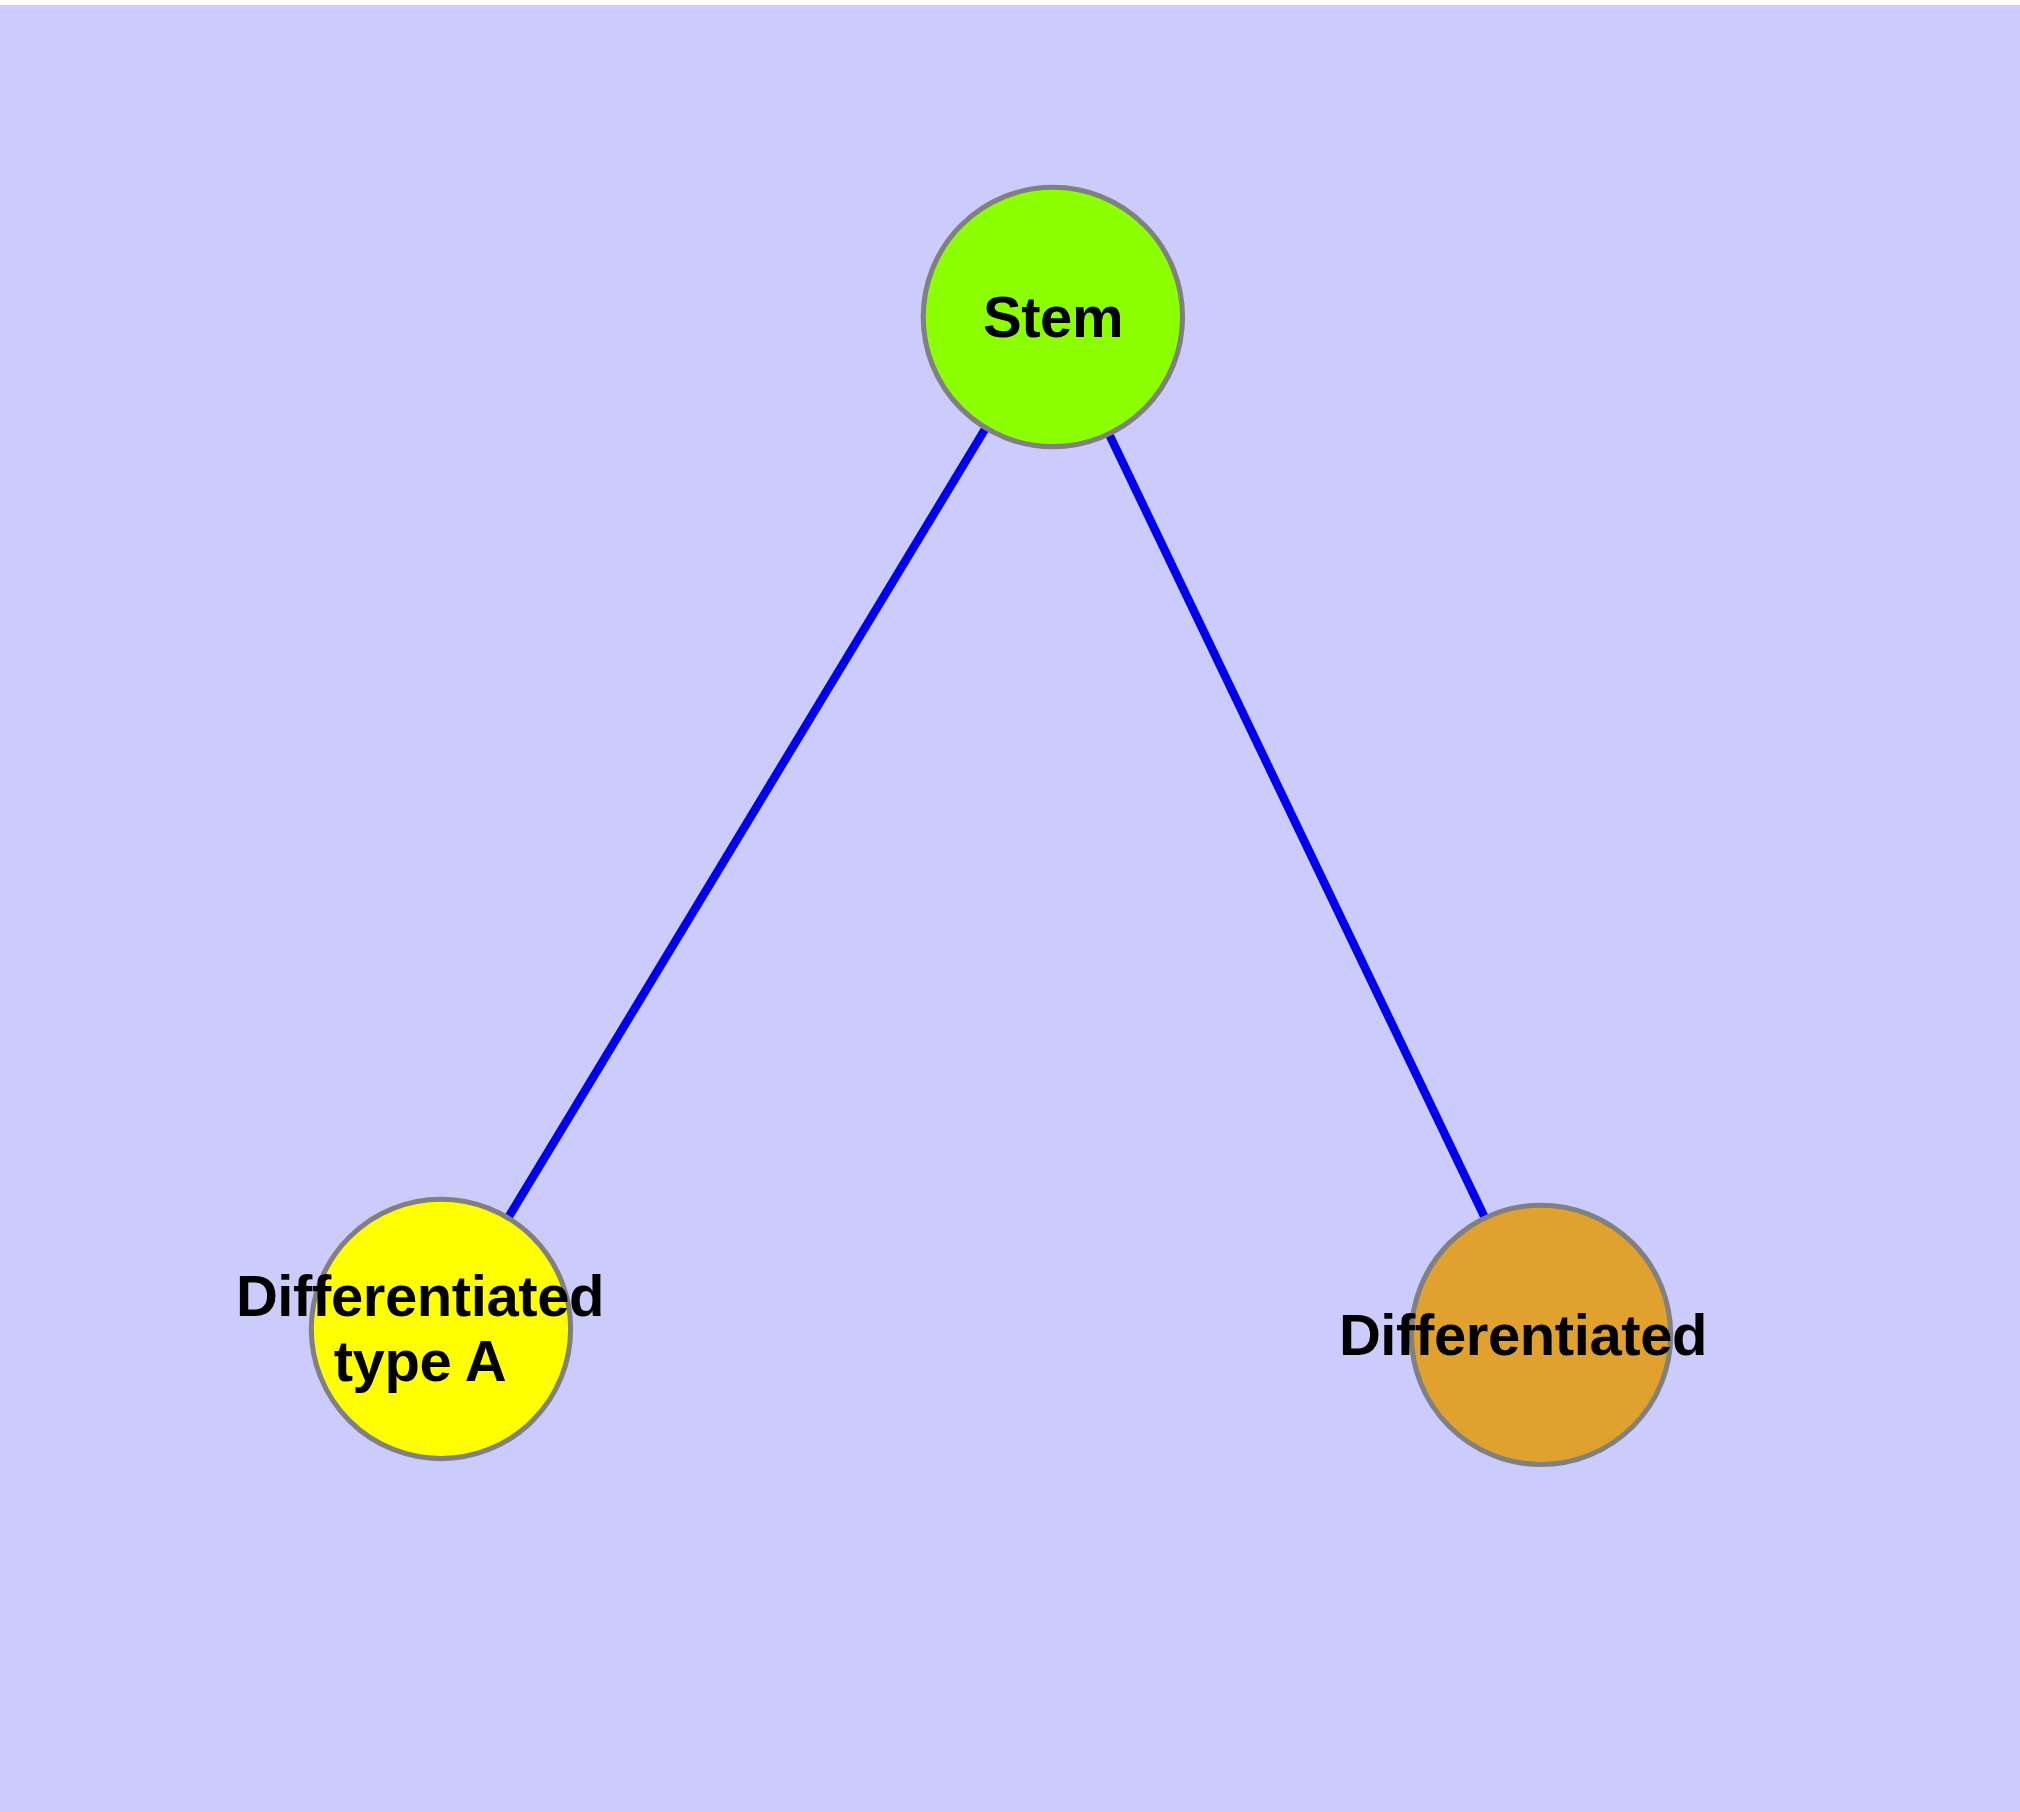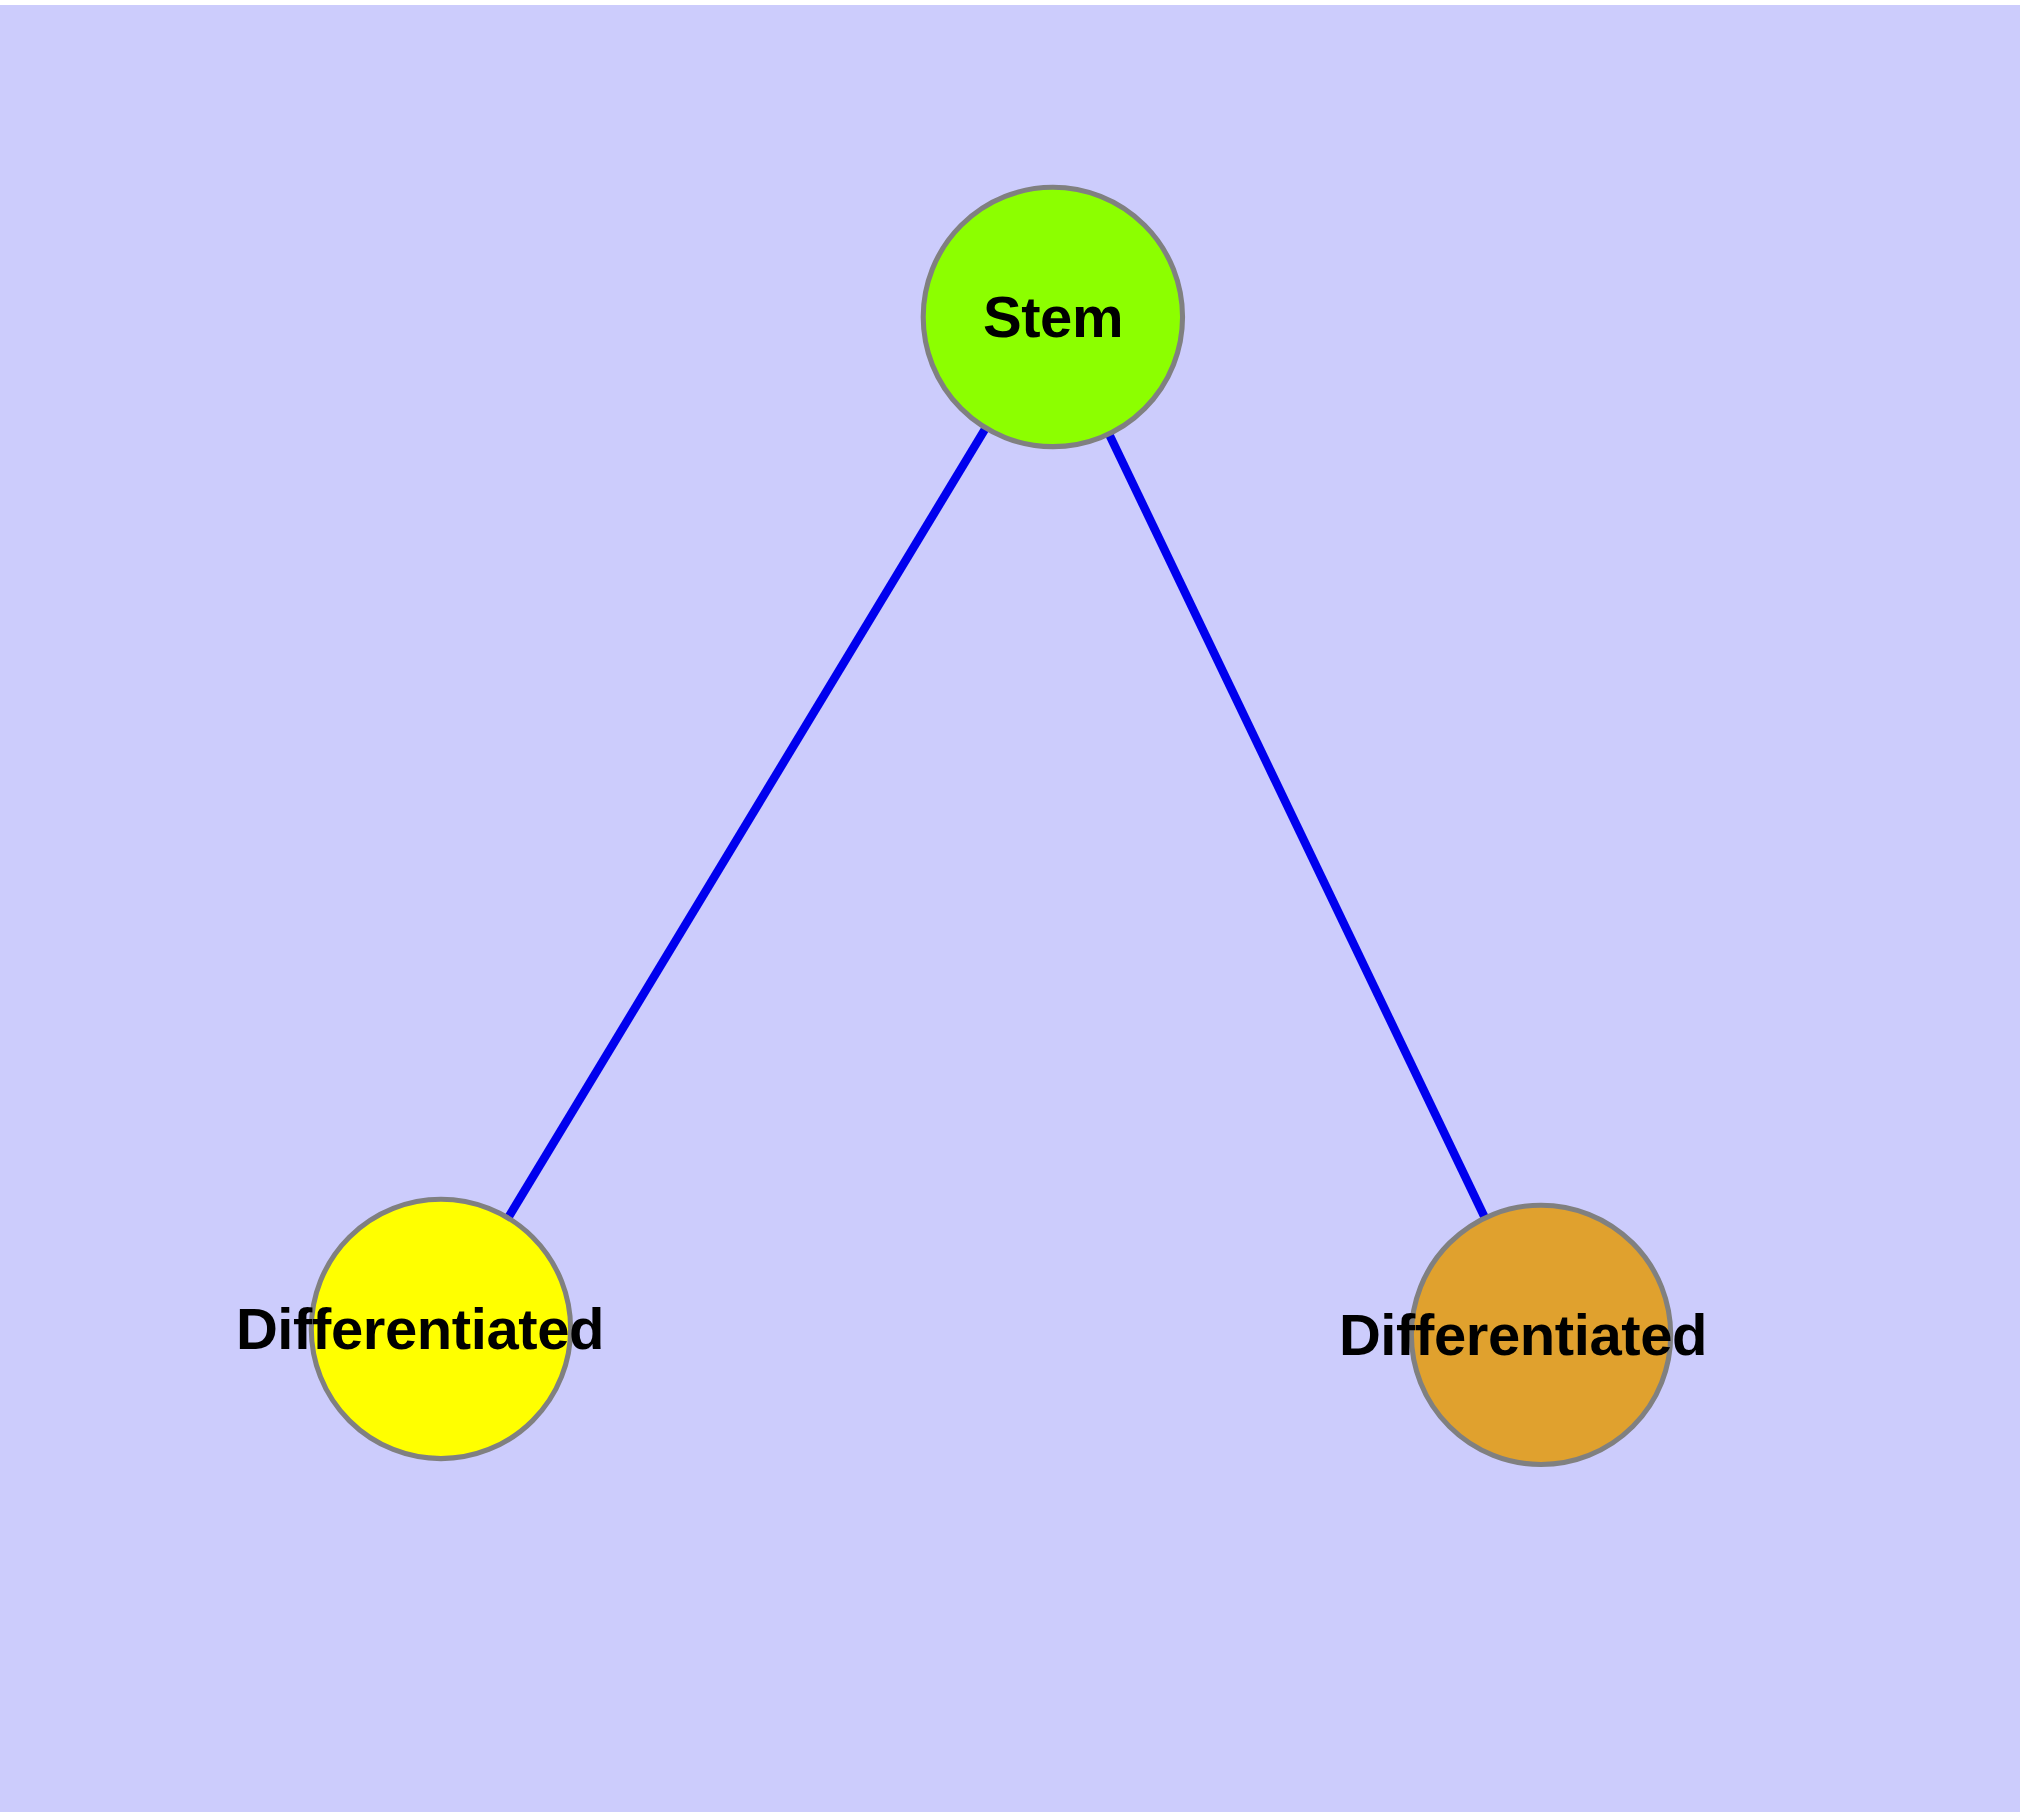--- a/index.html
+++ b/index.html
@@ -64,18 +64,18 @@
       </g>
     <g id="nodes-layer">
         <circle cx="1242" cy="374" r="153" fill="#8cff00" stroke="#808080" class="node-circle"></circle>
         <circle cx="520" cy="1568" r="153" fill="#ffff00" stroke="#808080" class="node-circle"></circle>
         <circle cx="1818" cy="1575" r="153" fill="#e0a12e" stroke="#808080" class="node-circle"></circle>
       </g>
   </svg>
 
   <div id="labels-layer">
       <div class="node-label" style="left: 1053px; top: 317px;"><div>Stem</div></div>
-      <div class="node-label" style="left: 420px; top: 1329px;"><div>Differentiated</div></div>
+      <div class="node-label" style="left: 420px; top: 1329px;"><div>Differentiated</div><div>type A</div></div>
       <div class="node-label" style="left: 1523px; top: 1335px;"><div>Differentiated</div></div>
     </div>
 
 </div>
 
 
 </body></html>

